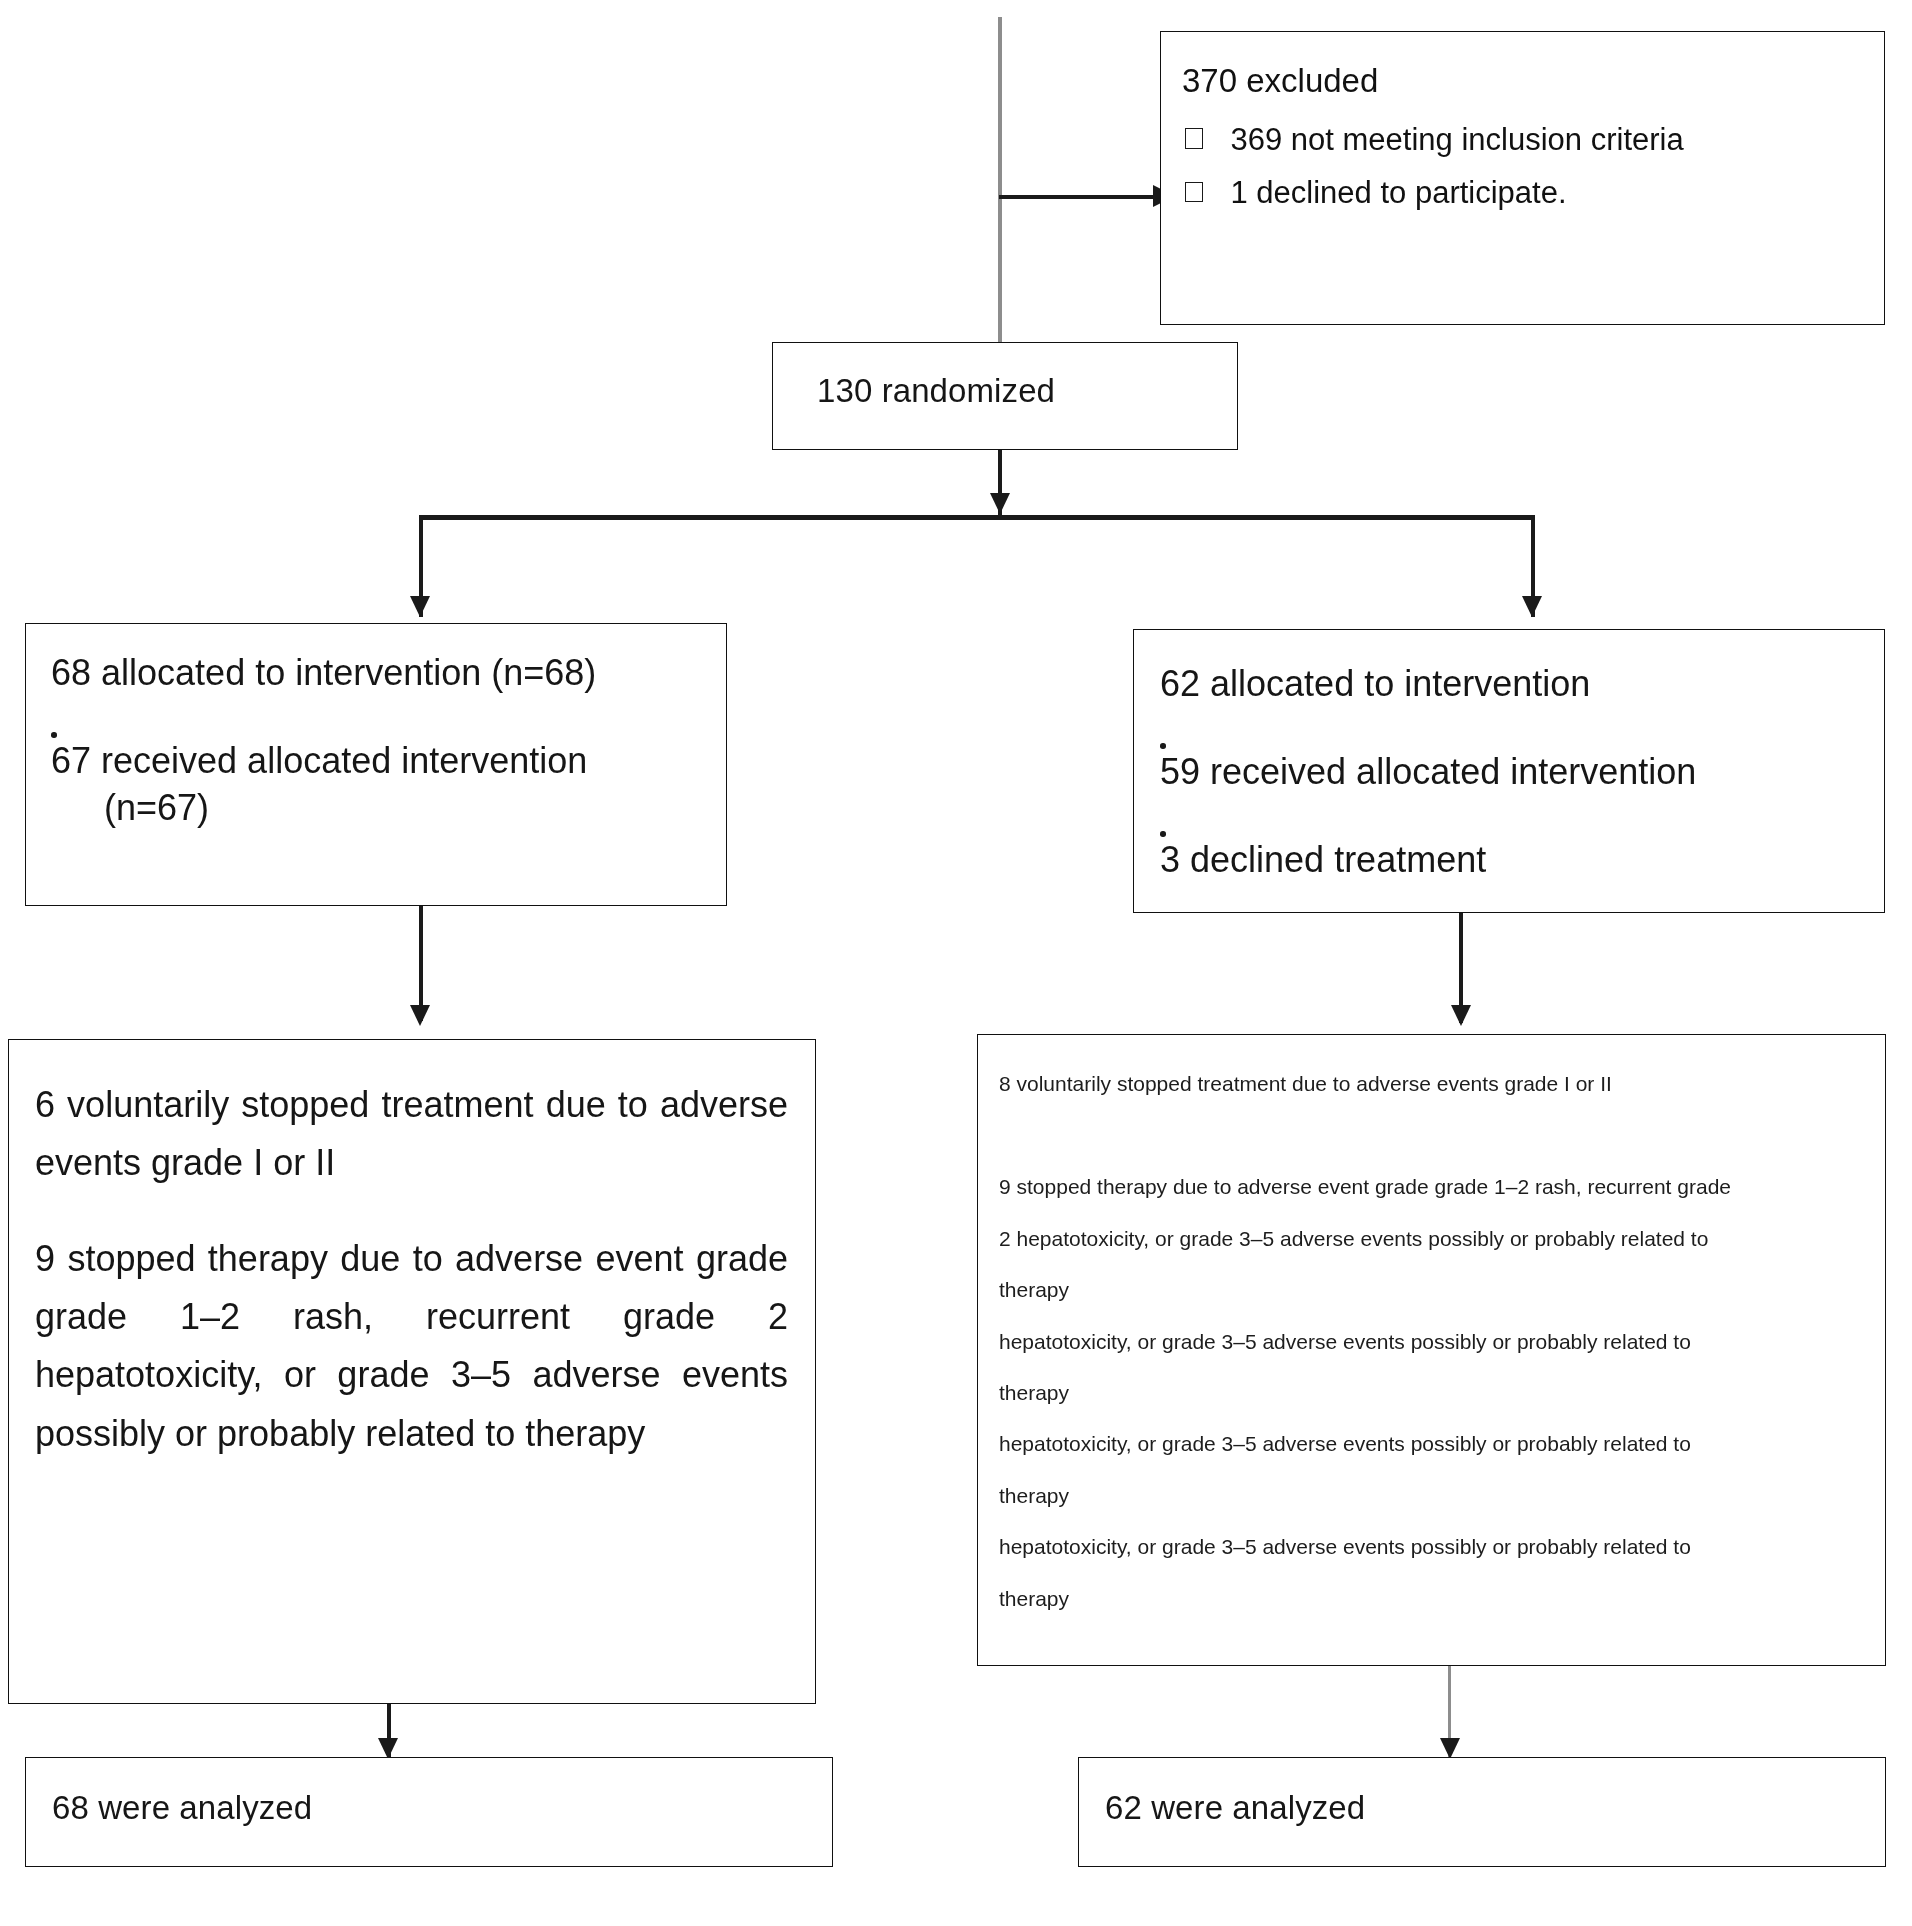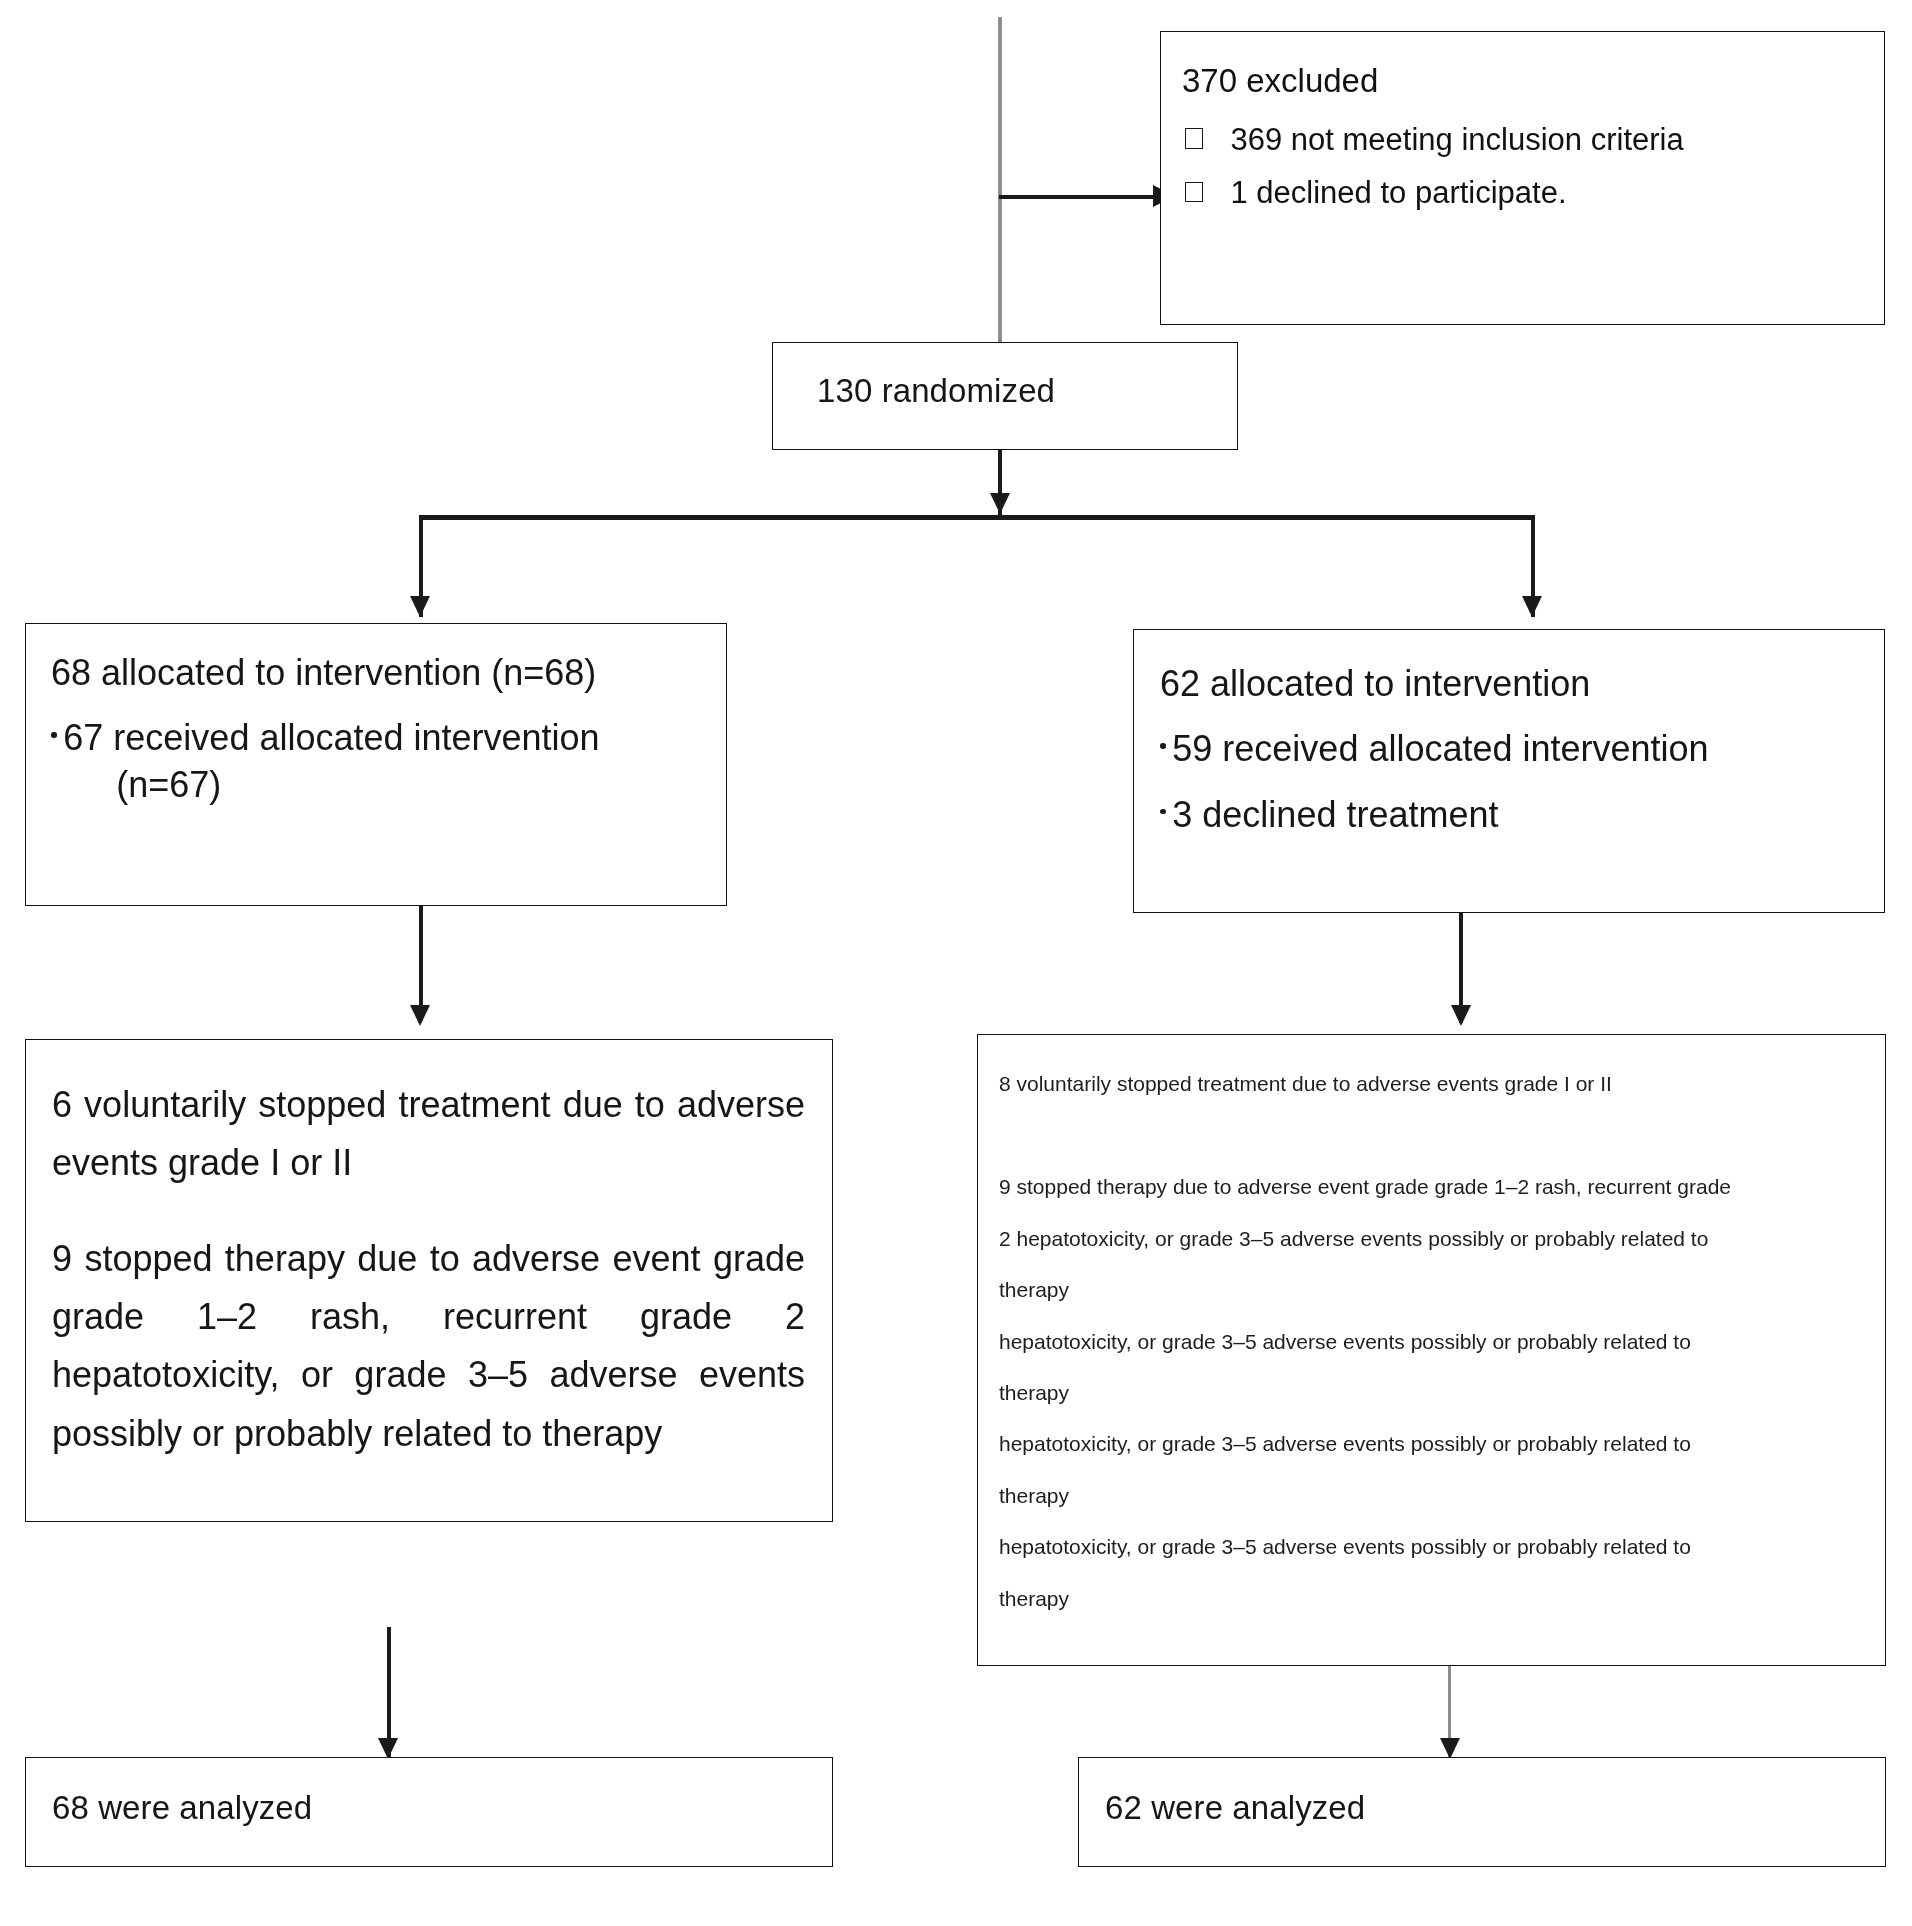--- a/index.html
+++ b/index.html
@@ -112,21 +112,21 @@
     flex: 0 0 auto;
     width: 5.5px;
     height: 5.5px;
     background: #1a1a1a;
     margin: 17px 6.8px 0 0;
     border-radius: 50%;
   }
   .bullet-body {
     flex: 1 1 auto;
   }
-  .pad-line { margin-top: 18.5px; }
+  .pad-line { margin-top: 18.5px; flex-direction: column; }
   .indent-line { padding-left: 53px; }
   .gap { height: 37px; }
 </style>
 </head>
 <body>
 
 <div id="canvas">
 
   <div class="vline grey" style="left:998px; top:17px; width:4.3px; height:328px;"></div>
 
@@ -206,21 +206,21 @@
 
       <div class="bullet-row pad-line">
         <span class="bullet-dot"></span>
         <span class="bullet-body">
           <div class="t-mid">3 declined treatment</div>
         </span>
       </div>
     </div>
   </div>
 
-  <div class="node" style="left:25px; top:1039px; width:808px; height:483px;">
+  <div class="node" style="left:8px; top:1039px; width:808px; height:665px;">
     <div class="node-inner" style="padding:36px 27px 0 26px;">
       <div class="t-mid t-just" style="line-height:1.62;">6  voluntarily  stopped  treatment  due  to  adverse events grade I or II</div>
       <div class="gap"></div>
       <div class="t-mid t-just" style="line-height:1.62;">9  stopped  therapy  due  to  adverse  event  grade grade 1–2 rash, recurrent grade 2 hepatotoxicity, or  grade  3–5  adverse  events  possibly  or  probably related to therapy</div>
     </div>
   </div>
 
   <div class="node" style="left:977px; top:1034px; width:909px; height:632px;">
     <div class="node-inner" style="padding:23.4px 21px 0 21px;">
       <div class="t-small">8 voluntarily stopped treatment due to adverse events grade I or II</div>

